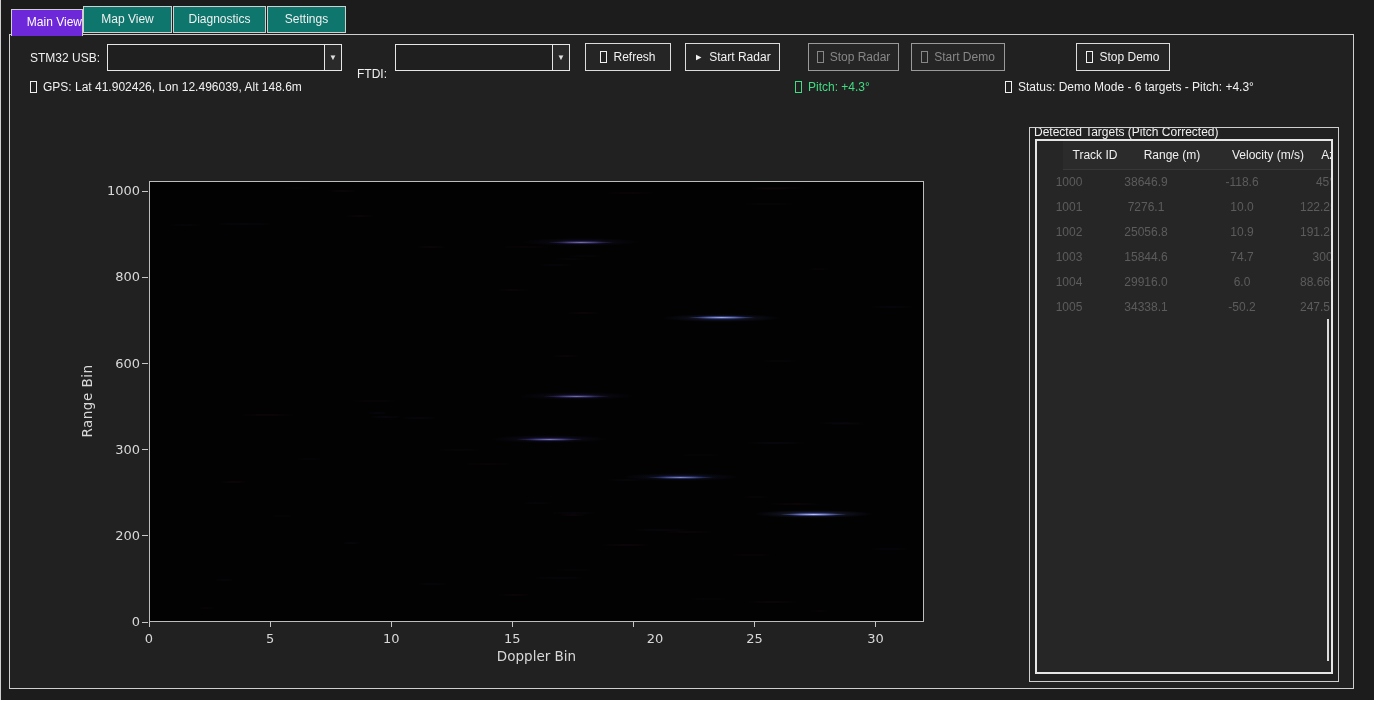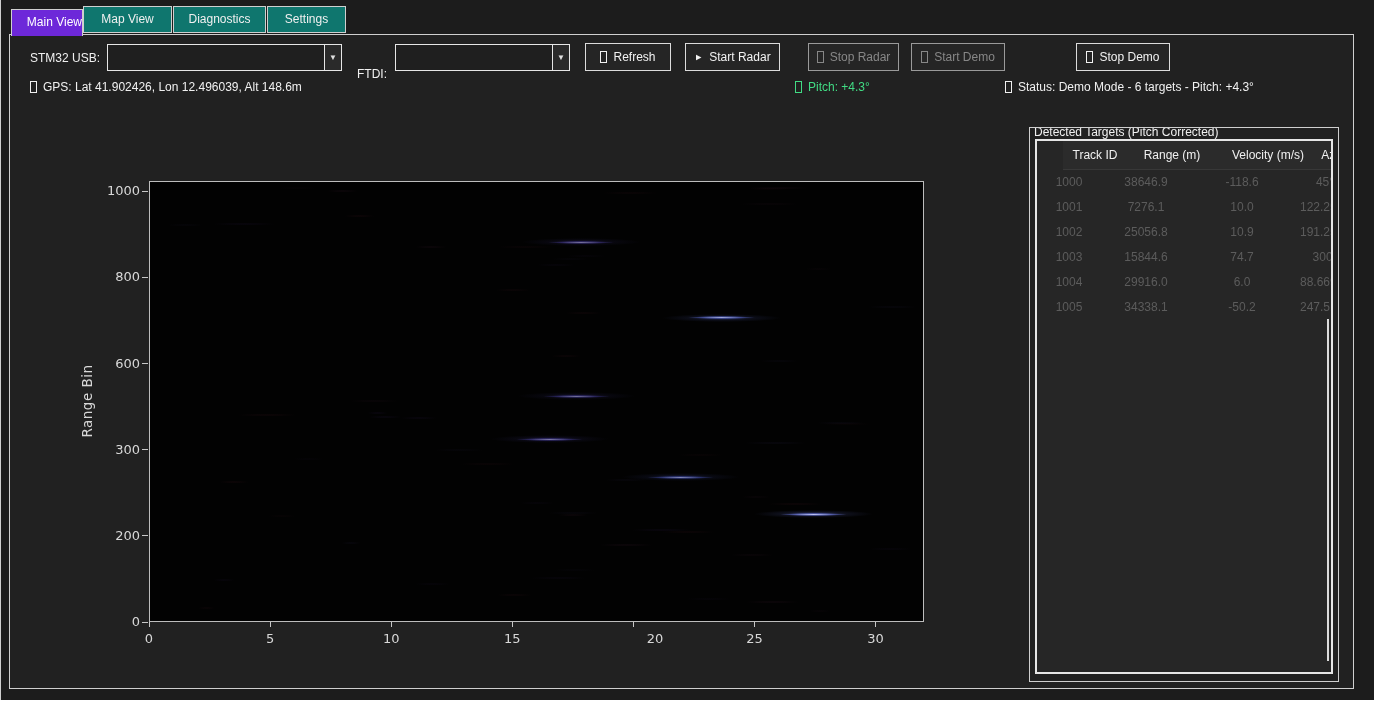--- a/index.html
+++ b/index.html
@@ -175,20 +175,21 @@
           <div class="streak" style="left: 366.551px; top: 210.04px; width: 119.398px; height: 8px; background: radial-gradient(closest-side, rgba(95, 85, 216, 0.24), rgba(95, 85, 216, 0.06) 55%, transparent);"></div>
           <div class="streak" style="left: 392.889px; top: 212.54px; width: 66.7227px; height: 3px; background: radial-gradient(closest-side, rgba(183, 179, 237, 0.57), rgba(95, 85, 216, 0.33) 55%, transparent);"></div>
           <div class="streak" style="left: 339.91px; top: 253.106px; width: 119.398px; height: 8px; background: radial-gradient(closest-side, rgba(100, 88, 220, 0.26), rgba(100, 88, 220, 0.067) 55%, transparent);"></div>
           <div class="streak" style="left: 366.248px; top: 255.606px; width: 66.7227px; height: 3px; background: radial-gradient(closest-side, rgba(185, 180, 239, 0.616), rgba(100, 88, 220, 0.357) 55%, transparent);"></div>
           <div class="streak" style="left: 470.691px; top: 291.436px; width: 119.398px; height: 8px; background: radial-gradient(closest-side, rgba(90, 106, 232, 0.28), rgba(90, 106, 232, 0.07) 55%, transparent);"></div>
           <div class="streak" style="left: 497.029px; top: 293.936px; width: 66.7227px; height: 3px; background: radial-gradient(closest-side, rgba(181, 188, 245, 0.667), rgba(90, 106, 232, 0.384) 55%, transparent);"></div>
           <div class="streak" style="left: 603.895px; top: 328.473px; width: 119.398px; height: 8px; background: radial-gradient(closest-side, rgba(123, 138, 255, 0.4), rgba(123, 138, 255, 0.1) 55%, transparent);"></div>
           <div class="streak" style="left: 630.232px; top: 330.973px; width: 66.7227px; height: 3px; background: radial-gradient(closest-side, rgba(196, 202, 255, 0.95), rgba(123, 138, 255, 0.55) 55%, transparent);"></div>
         </div>
       <div class="ylabel">Range Bin</div>
+      <div class="xlabel">Doppler Bin</div>
 
       <div class="group-label">Detected Targets (Pitch Corrected)</div>
       <div class="groupbox"></div>
       <div class="tgt-table">
         <div class="trow head">
           <div class="tcell">Track ID</div>
           <div class="tcell">Range (m)</div>
           <div class="tcell">Velocity (m/s)</div>
           <div class="tcell">Azimuth (°)</div>
         </div>

